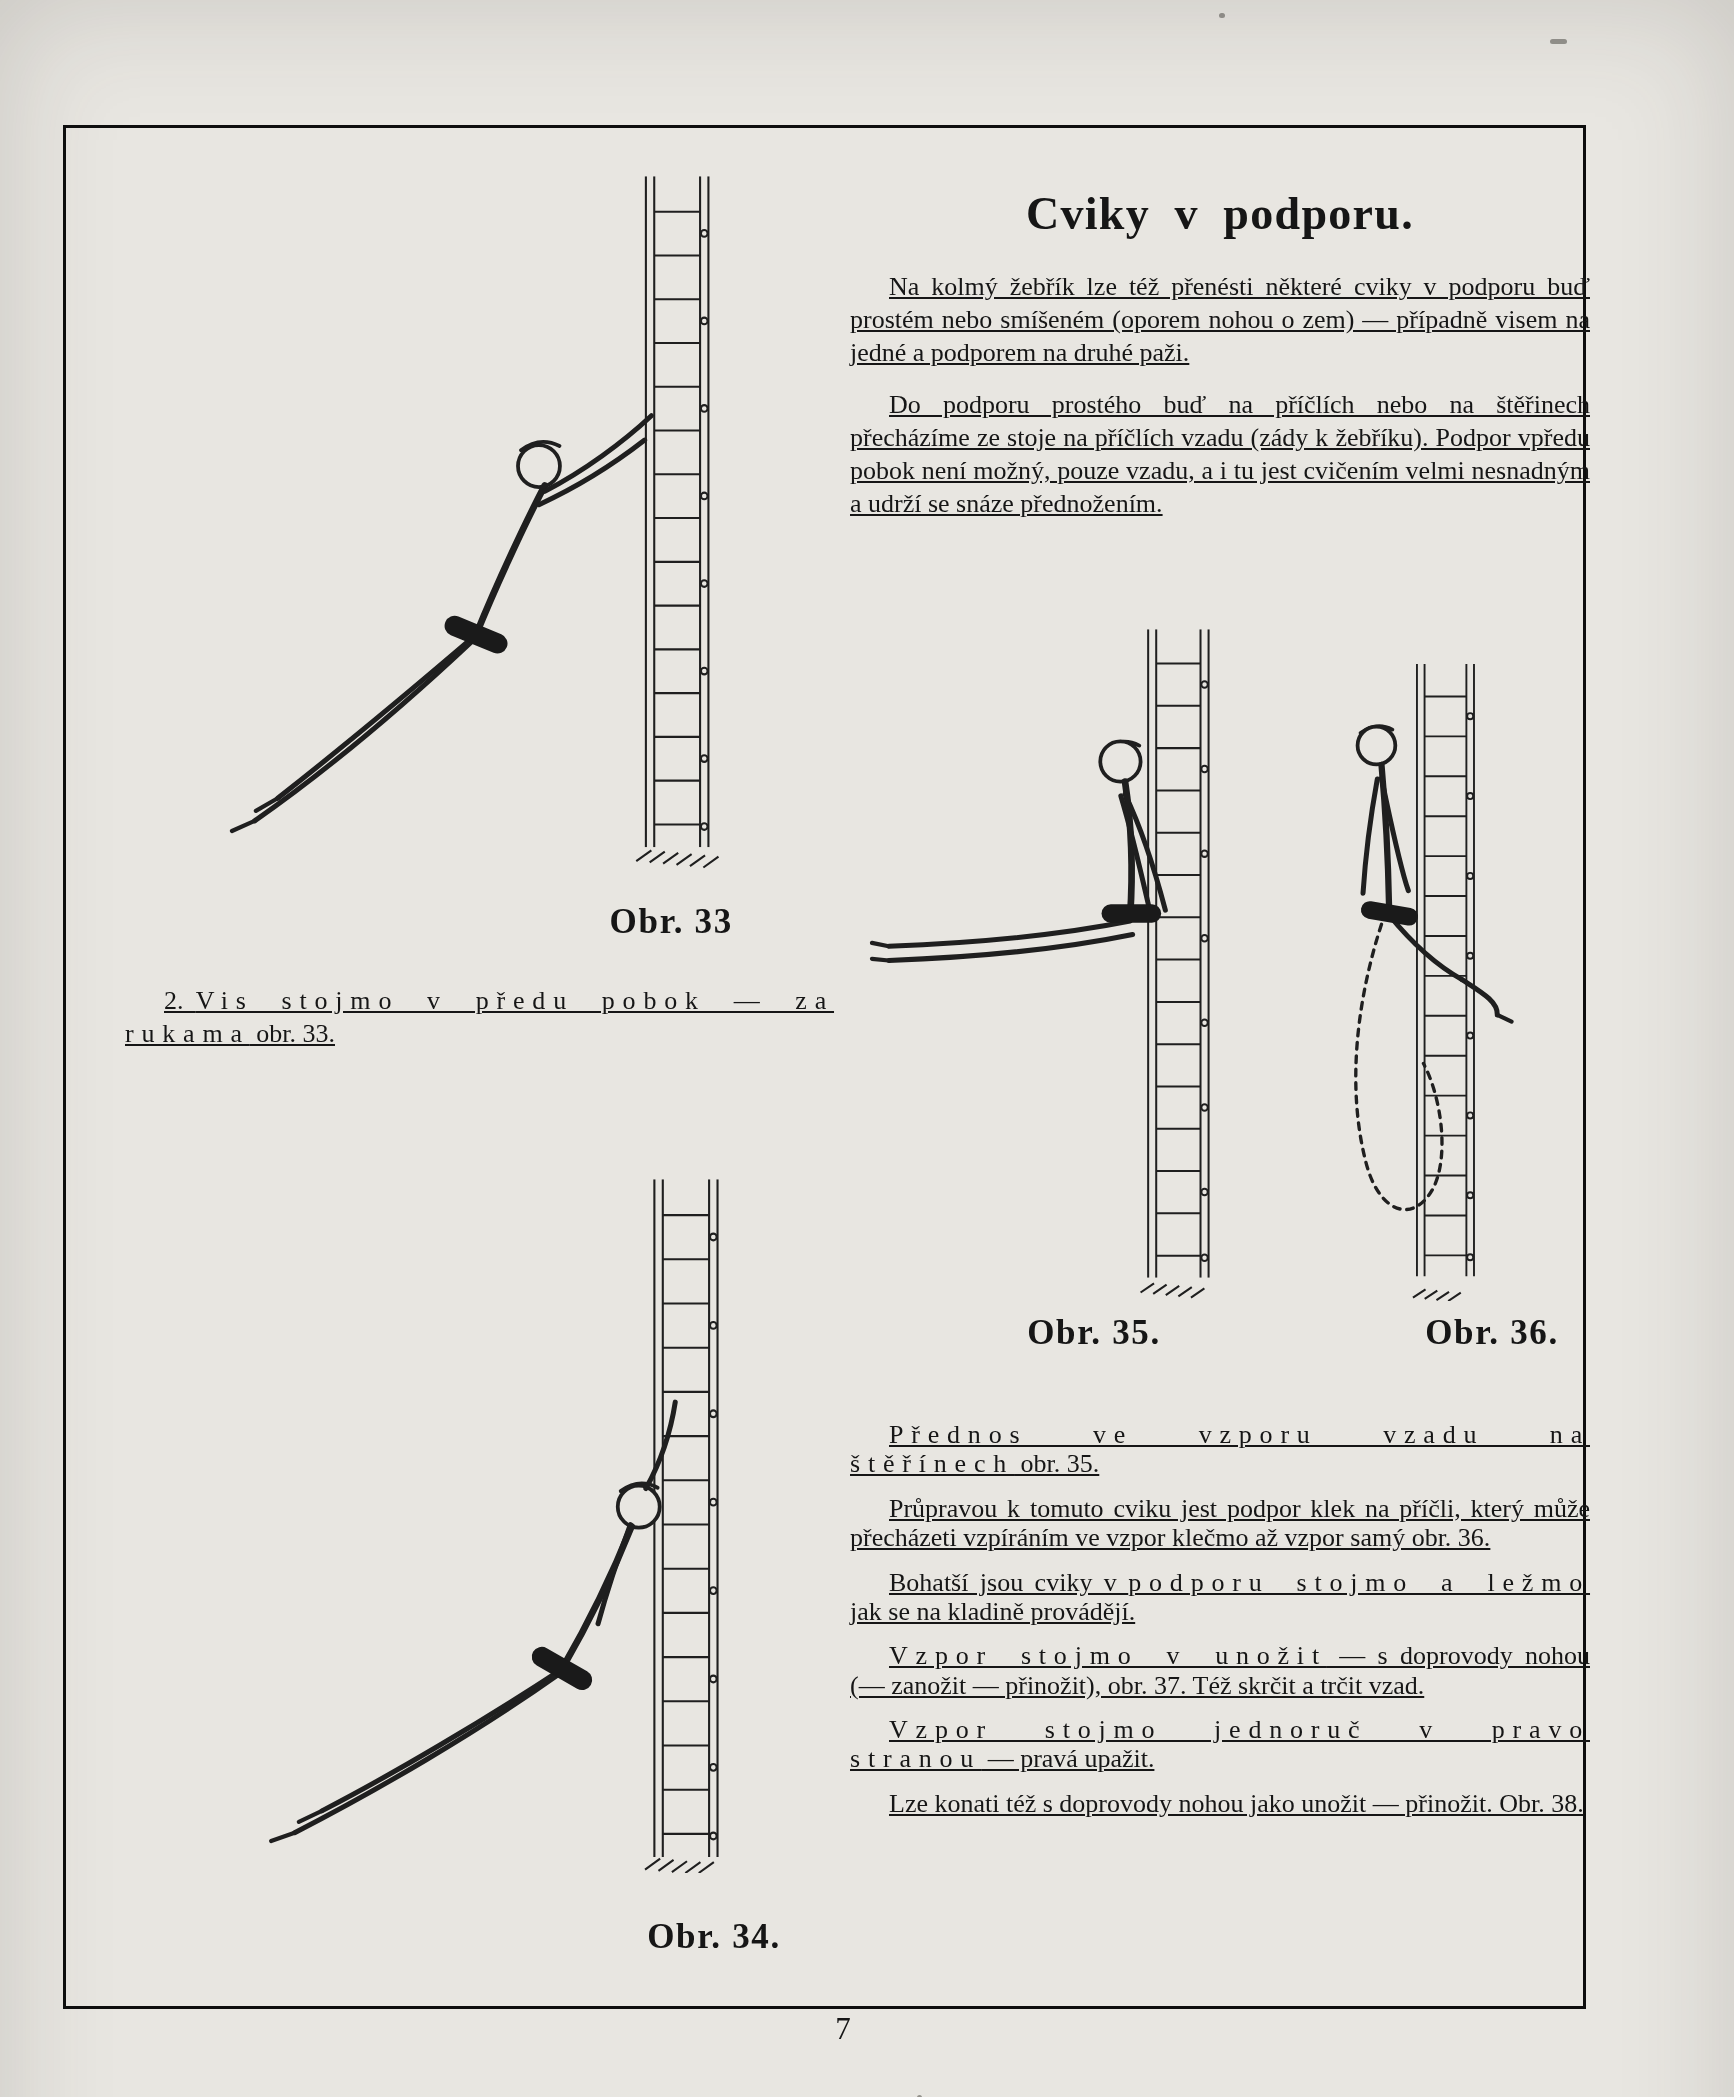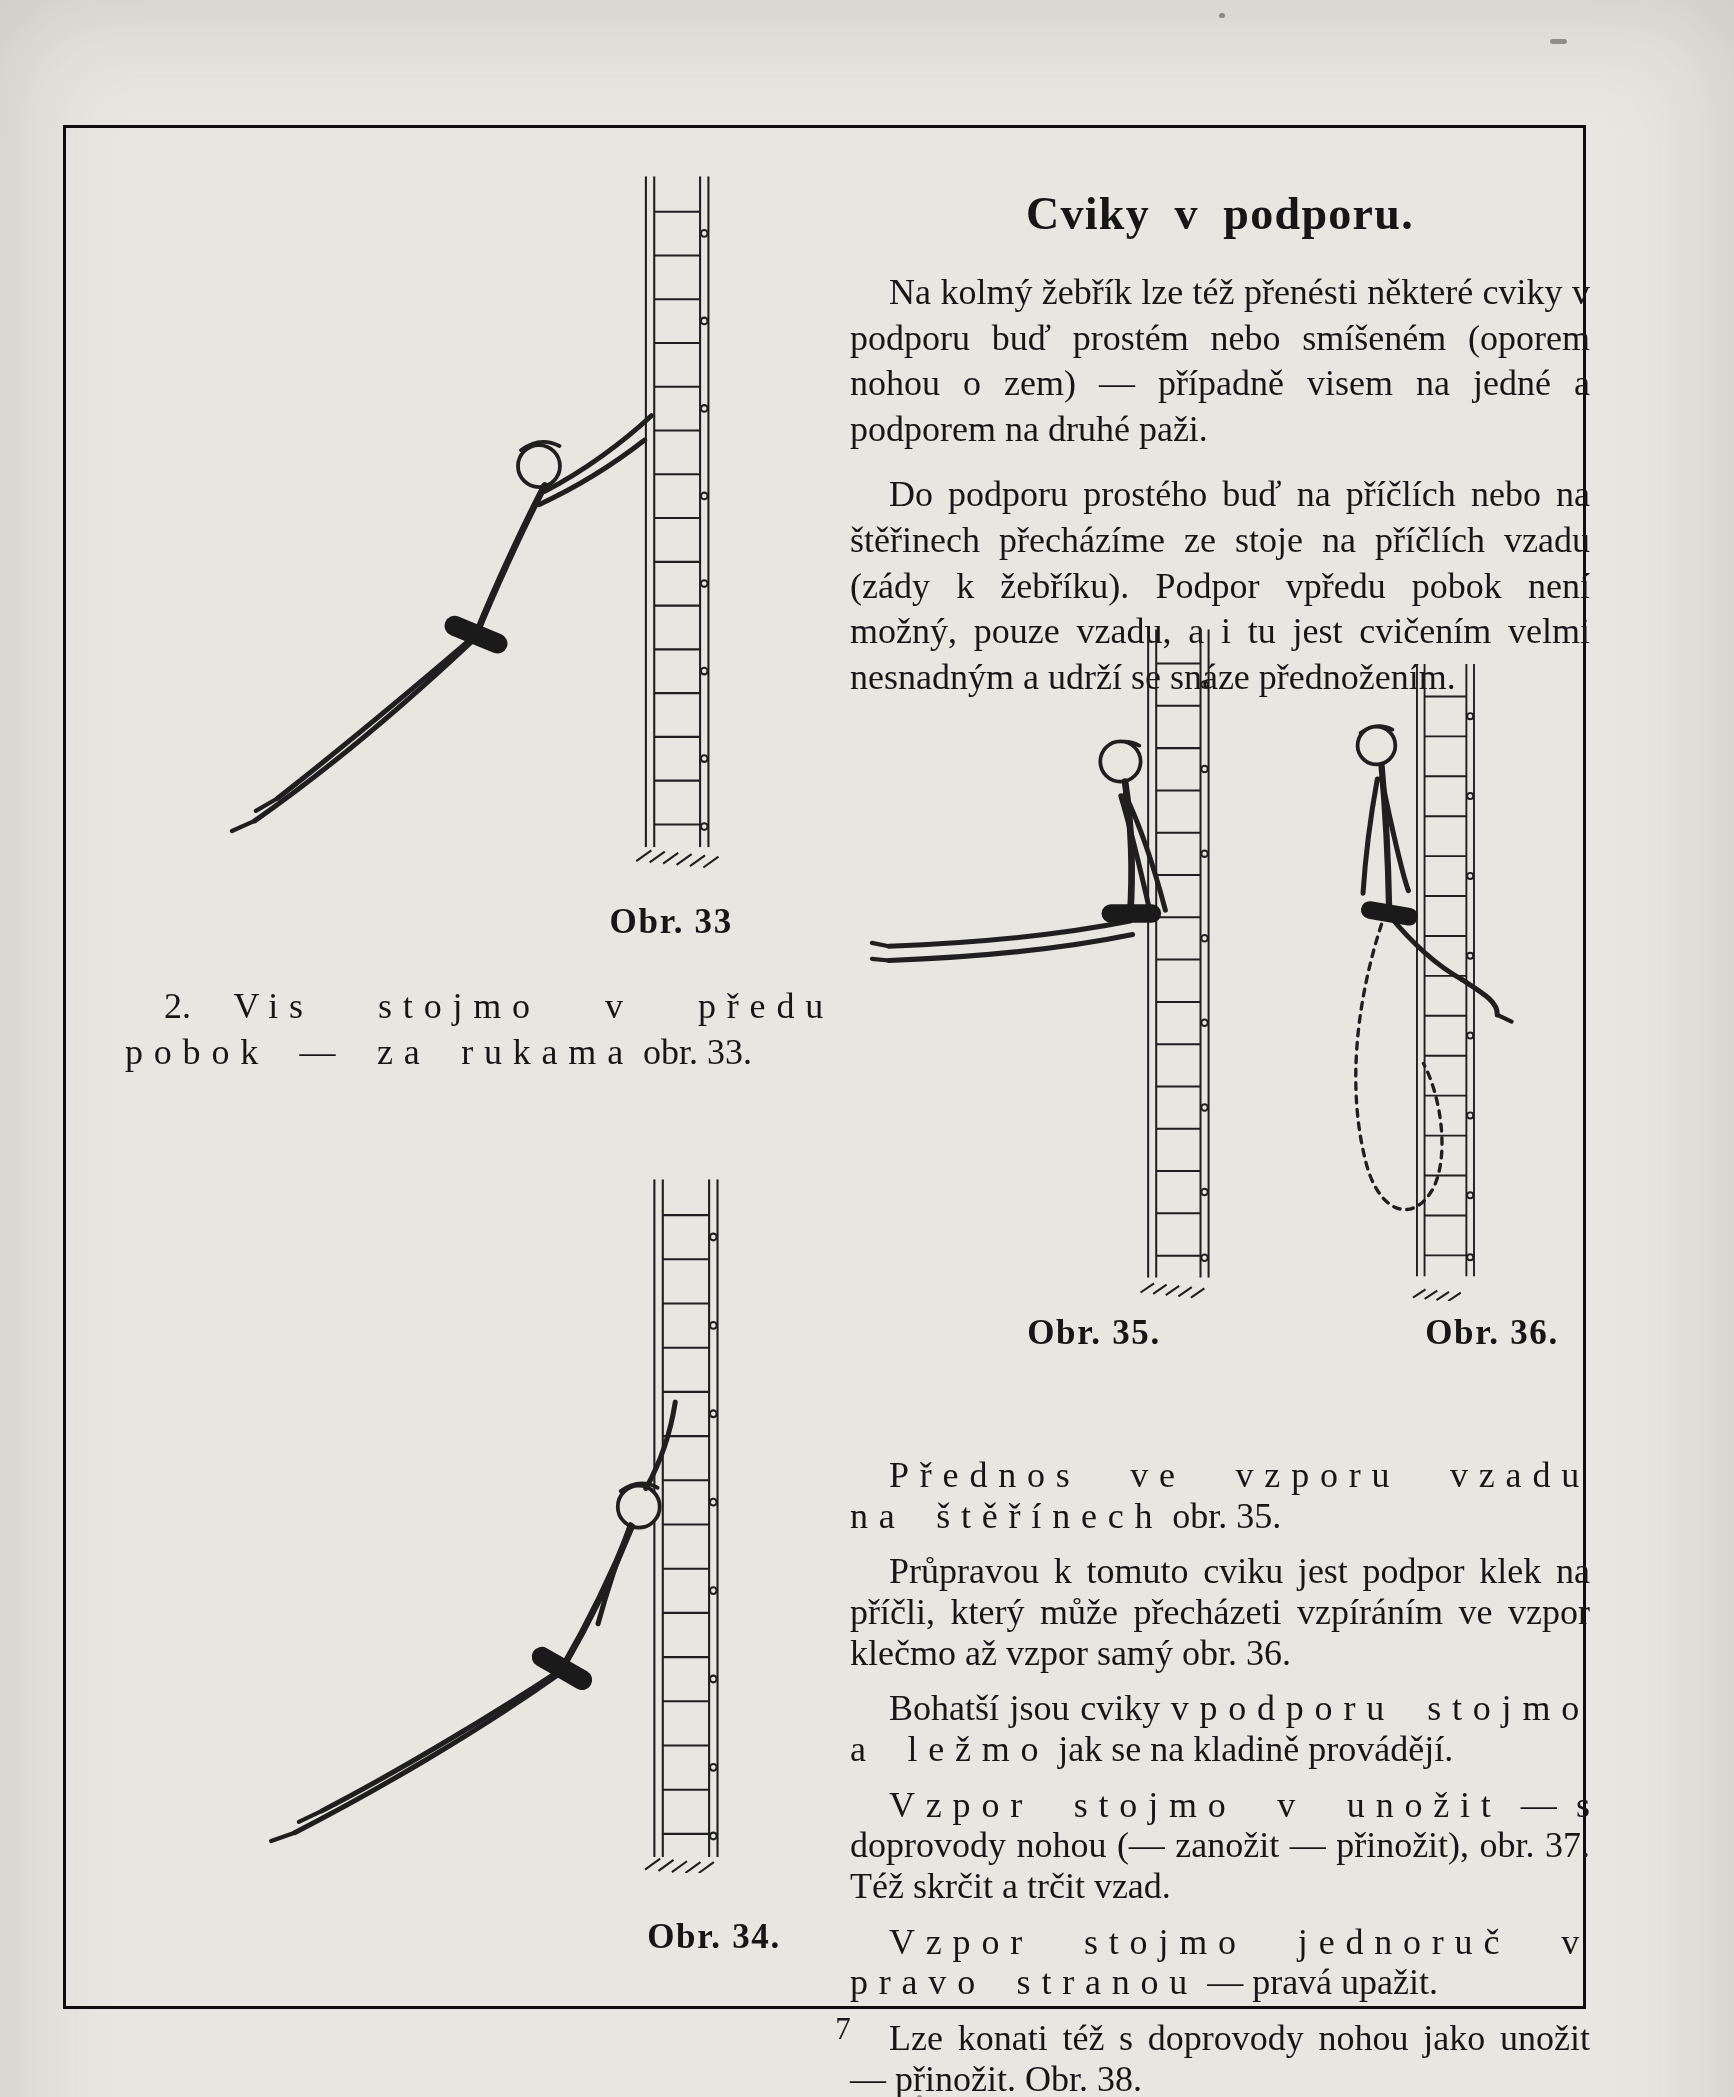--- a/index.html
+++ b/index.html
@@ -24,33 +24,34 @@
   }
   .frame > * { position:absolute; }
 
   .title {
     font-size:46px; font-weight:bold;
     text-align:center;
     letter-spacing:1.3px; word-spacing:11.7px;
     margin-bottom:30px;
   }
   .para {
-    font-size:36px;
+    font-size:26px;
     line-height:1.27;
     text-align:justify;
     text-indent:39px;
     margin-bottom:19.3px;
+    text-decoration:underline;
   }
   .sp { letter-spacing:0.30em; word-spacing:0.30em; }
 
   .right-top   { left:784px; top:59px;  width:740px; }
   .left-items  { left:59px;  top:856px; width:709px; }
   .left-items .para { margin-bottom:3.4px; }
 
-  .right-lower { left:784px; top:1292px; width:740px;margin-top:35px; }
+  .right-lower { left:784px; top:1292px; width:740px; }
   .right-lower .para { line-height:1.13; margin-bottom:15px; }
 
   .fig { position:absolute; display:block; }
   .fig33 { left:138px;  top:42px;  width:529px; height:713px; }
   .fig34 { left:151px;  top:1045px; width:564px; height:700px; }
   .fig35 { left:787px; top:495px; width:393px;  height:680px; }
   .fig36 { left:1265px; top:516px; width:200px;  height:657px; }
 
   .caption {
     font-size:35px; font-weight:bold;

